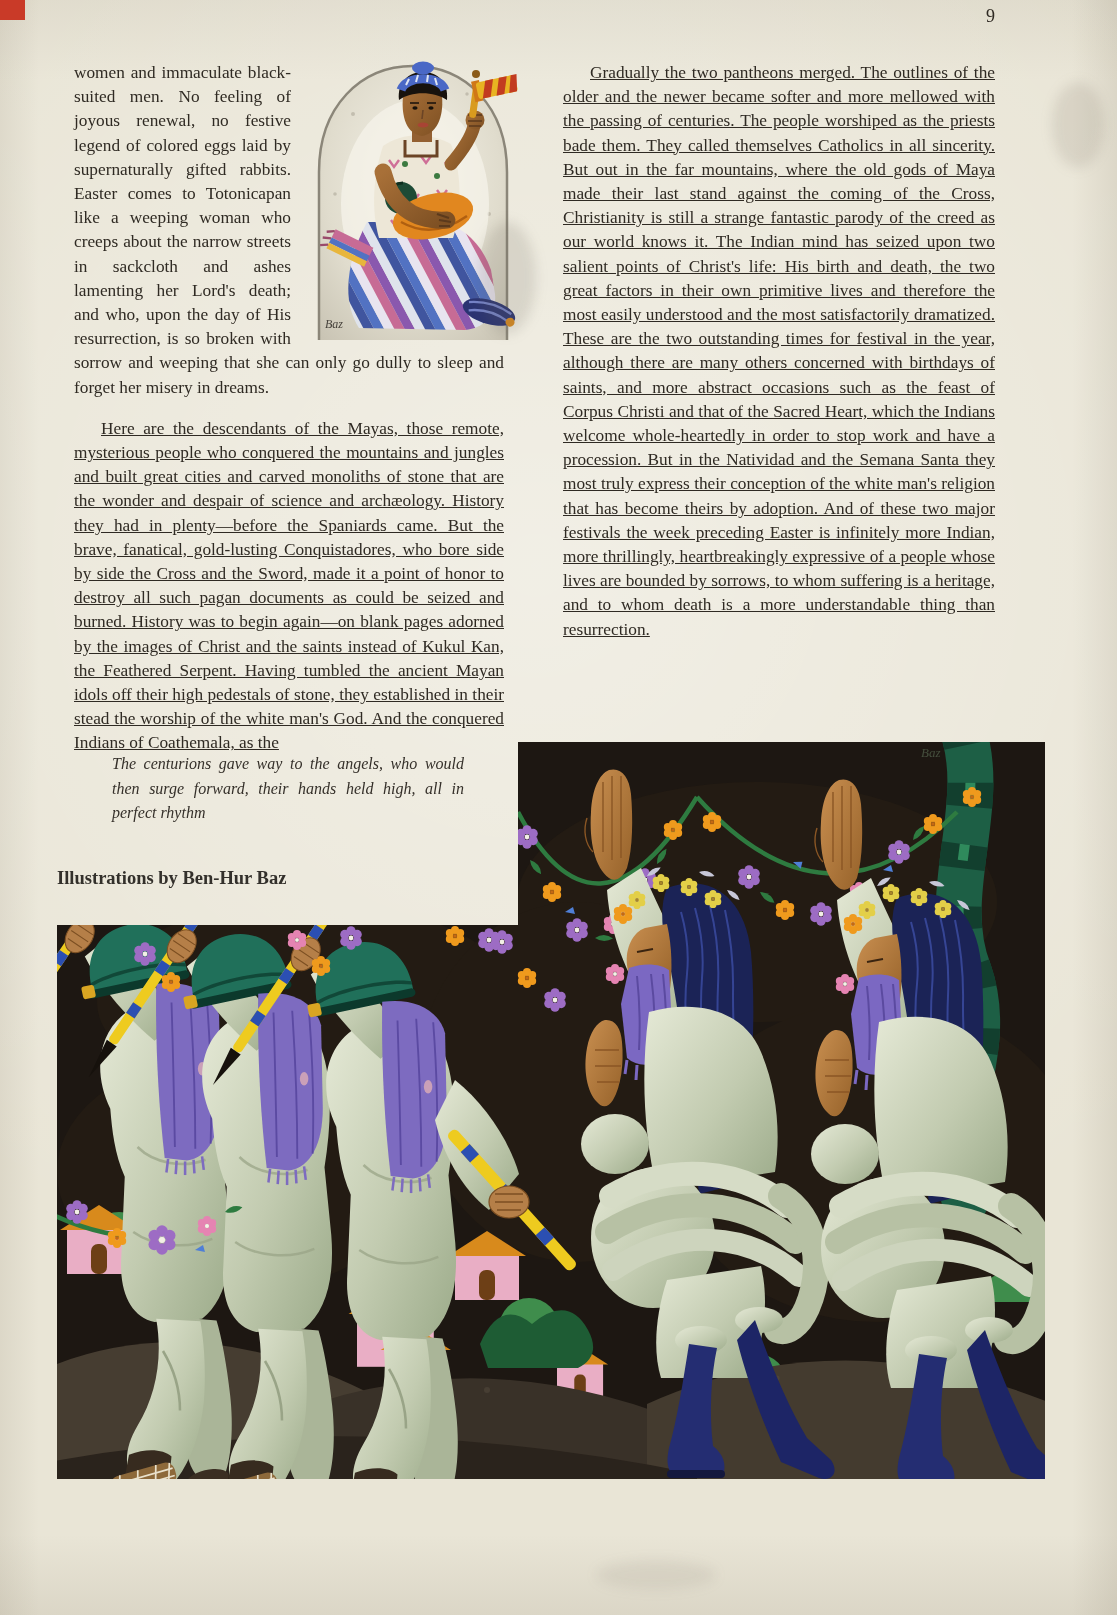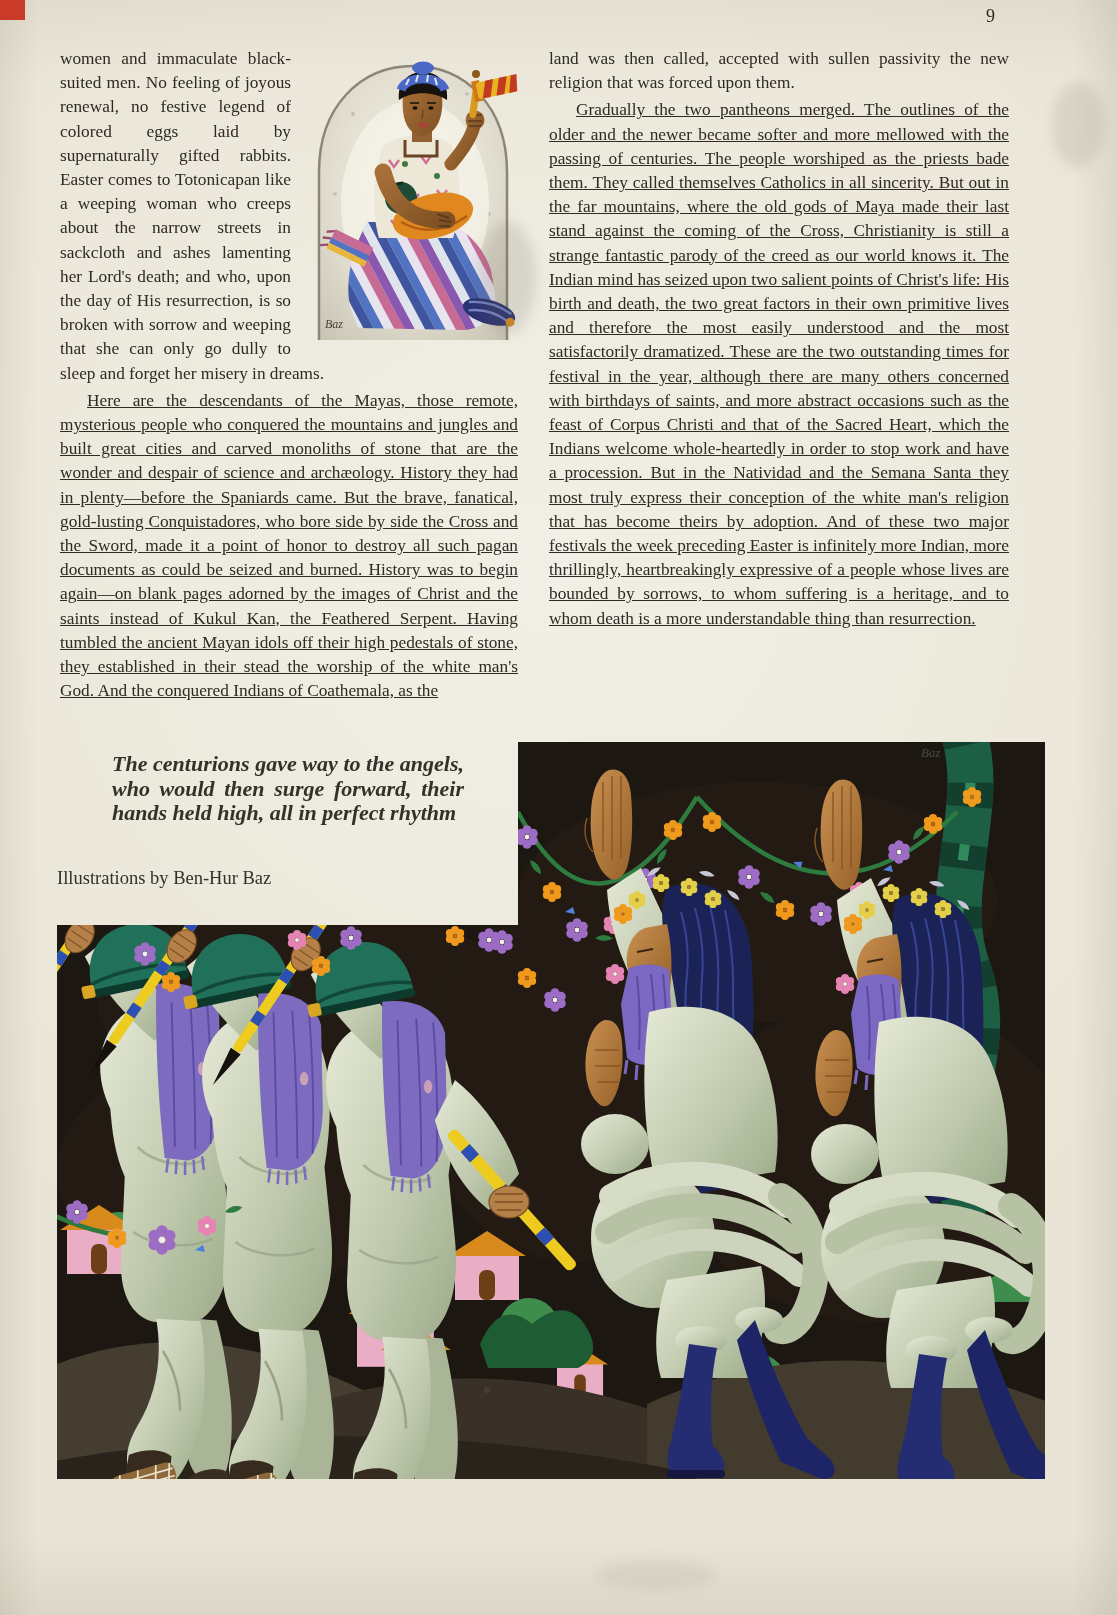--- a/index.html
+++ b/index.html
@@ -7,29 +7,29 @@
     font-family:"Liberation Serif","DejaVu Serif",serif;color:#2f2a23;
     background-color:#e9e5d6;
     background-image:
       radial-gradient(120% 80% at 48% 35%, rgba(255,255,255,.38), rgba(255,255,255,0) 62%),
       linear-gradient(90deg, rgba(140,130,110,.14), rgba(140,130,110,0) 3.5%, rgba(140,130,110,0) 96%, rgba(140,130,110,.16)),
       linear-gradient(0deg, rgba(140,130,110,.15), rgba(140,130,110,0) 5%, rgba(140,130,110,0) 95%, rgba(140,130,110,.10));
   }
   .pageno{position:absolute;left:986px;top:6px;font-size:18px;letter-spacing:1px;}
   .col{position:absolute;top:44px;width:464px;text-align:justify;
        font-size:17.3px;line-height:24.2px;}
-  .col p{margin:3px;}
+  .col p{margin:17px;}
   .indent{text-indent:27px;text-decoration:underline;}
   .col-left{left:57px;}
   .col-right{left:546px;width:466px;}
   .inset-float{float:right;width:216px;height:298px;margin:0 0 6px 14px;}
   .caption{position:absolute;left:112px;top:752px;width:352px;
-    font-size:22px;line-height:24.5px;font-style:italic;font-weight:bold;
+    font-size:16px;line-height:24.5px;font-style:italic;font-weight:normal;
     text-align:justify;color:#35302a;}
-  .credit{position:absolute;left:57px;top:868px;font-size:18.5px;font-weight:normal;color:#33302b;}
+  .credit{position:absolute;left:57px;top:868px;font-size:18.5px;font-weight:bold;color:#33302b;}
   .main-illo{position:absolute;left:57px;top:742px;width:988px;height:737px;}
   .smudge{position:absolute;border-radius:50%;filter:blur(6px);pointer-events:none;}
   .smudge1{left:478px;top:222px;width:58px;height:112px;background:rgba(105,98,86,.17);}
   .smudge2{left:1052px;top:82px;width:52px;height:86px;background:rgba(110,102,88,.14);}
   .smudge3{left:596px;top:1560px;width:120px;height:30px;background:rgba(120,112,98,.10);}
   .corner-mark{position:absolute;left:0;top:0;width:25px;height:20px;background:#c93a28;}
   svg text{font-family:"Liberation Serif","DejaVu Serif",serif;}
 </style>
 </head>
 <body>
@@ -177,21 +177,20 @@
           </g>
         </g>
         <text x="20" y="284" font-size="12" font-style="italic" fill="#45413a">Baz</text>
       </svg>
     </div>
     <p>women and immaculate black-suited men. No feeling of joyous renewal, no festive legend of colored eggs laid by supernaturally gifted rabbits. Easter comes to Totonicapan like a weeping woman who creeps about the narrow streets in sackcloth and ashes lamenting her Lord's death; and who, upon the day of His resurrection, is so broken with sorrow and weeping that she can only go dully to sleep and forget her misery in dreams.</p>
     <p class="indent">Here are the descendants of the Mayas, those remote, mysterious people who conquered the mountains and jungles and built great cities and carved monoliths of stone that are the wonder and despair of science and archæology. History they had in plenty—before the Spaniards came. But the brave, fanatical, gold-lusting Conquistadores, who bore side by side the Cross and the Sword, made it a point of honor to destroy all such pagan documents as could be seized and burned. History was to begin again—on blank pages adorned by the images of Christ and the saints instead of Kukul Kan, the Feathered Serpent. Having tumbled the ancient Mayan idols off their high pedestals of stone, they established in their stead the worship of the white man's God. And the conquered Indians of Coathemala, as the</p>
   </div>
 
   <div class="col col-right">
-    <p>land was then called, accepted with sullen passivity the new religion that was forced upon them.</p>
     <p class="indent">Gradually the two pantheons merged. The outlines of the older and the newer became softer and more mellowed with the passing of centuries. The people worshiped as the priests bade them. They called themselves Catholics in all sincerity. But out in the far mountains, where the old gods of Maya made their last stand against the coming of the Cross, Christianity is still a strange fantastic parody of the creed as our world knows it. The Indian mind has seized upon two salient points of Christ's life: His birth and death, the two great factors in their own primitive lives and therefore the most easily understood and the most satisfactorily dramatized. These are the two outstanding times for festival in the year, although there are many others concerned with birthdays of saints, and more abstract occasions such as the feast of Corpus Christi and that of the Sacred Heart, which the Indians welcome whole-heartedly in order to stop work and have a procession. But in the Natividad and the Semana Santa they most truly express their conception of the white man's religion that has become theirs by adoption. And of these two major festivals the week preceding Easter is infinitely more Indian, more thrillingly, heartbreakingly expressive of a people whose lives are bounded by sorrows, to whom suffering is a heritage, and to whom death is a more understandable thing than resurrection.</p>
   </div>
 
   <div class="caption">The centurions gave way to the angels, who would then surge forward, their hands held high, all in perfect rhythm</div>
   <div class="credit">Illustrations by Ben-Hur Baz</div>
 
   <svg class="main-illo" viewBox="0 0 988 737">
     <defs>
       <linearGradient id="sg" x1="0" y1="0" x2="1" y2="1">
         <stop offset="0" stop-color="#e5e9d6"></stop>

